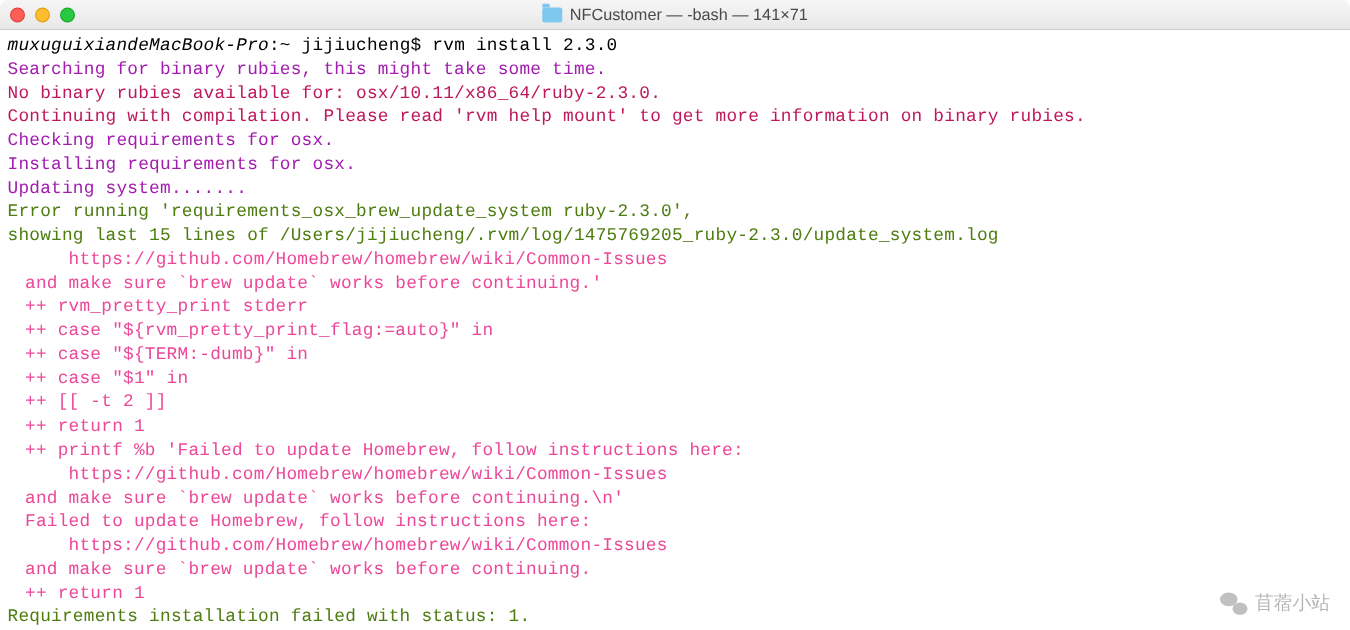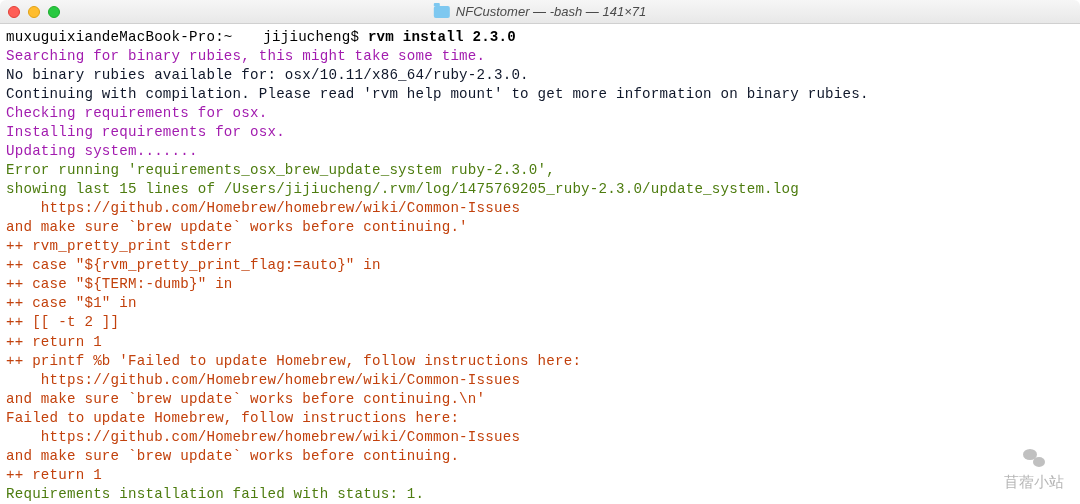--- a/index.html
+++ b/index.html
@@ -17,21 +17,20 @@
       position: relative;
     }
     .titlebar {
       height: 24px;
       background: linear-gradient(to bottom, #f6f6f6, #e8e8e8);
       border-bottom: 1px solid #d0d0d0;
       display: flex;
       align-items: center;
       padding: 0 8px;
       position: relative;
-      font-style: italic;
     }
     .traffic-lights {
       display: flex;
       gap: 8px;
       align-items: center;
     }
     .light {
       width: 12px;
       height: 12px;
       border-radius: 50%;
@@ -69,38 +68,37 @@
     .terminal-body {
       padding: 4px 6px;
       font-family: "Menlo", "Monaco", "Courier New", monospace;
       font-size: 14.2px;
       line-height: 1.34;
       color: #000;
       white-space: pre;
       letter-spacing: 0.2px;
     }
     .line { display: block; }
-    .prompt-host { color: #000; }
+    .prompt-host { color: #000; font-style: italic; }
     .prompt-path { color: #000; }
-    .prompt-user { color: #000; margin-left: 22px; }
-    .cmd { color: #000; font-weight: bold; }
+    .prompt-user { color: #000; }
+    .cmd { color: #000; }
     .green { color: #a21caf; }
-    .olive { color: #0f172a; }
+    .olive { color: #be185d; }
     .red { color: #4d7c0f; }
-    .black { color: #c2410c; }
+    .black { color: #ec4899; margin-left: 14px; }
     .watermark {
       position: absolute;
       right: 16px;
       bottom: 12px;
       display: flex;
       align-items: center;
       gap: 6px;
       color: rgba(120,120,120,0.55);
       font-size: 15px;
-      flex-direction: column;
     }
     .wechat-icon {
       width: 22px;
       height: 18px;
       position: relative;
       opacity: 0.55;
     }
     .wechat-icon .bubble-a {
       position: absolute;
       width: 14px;

